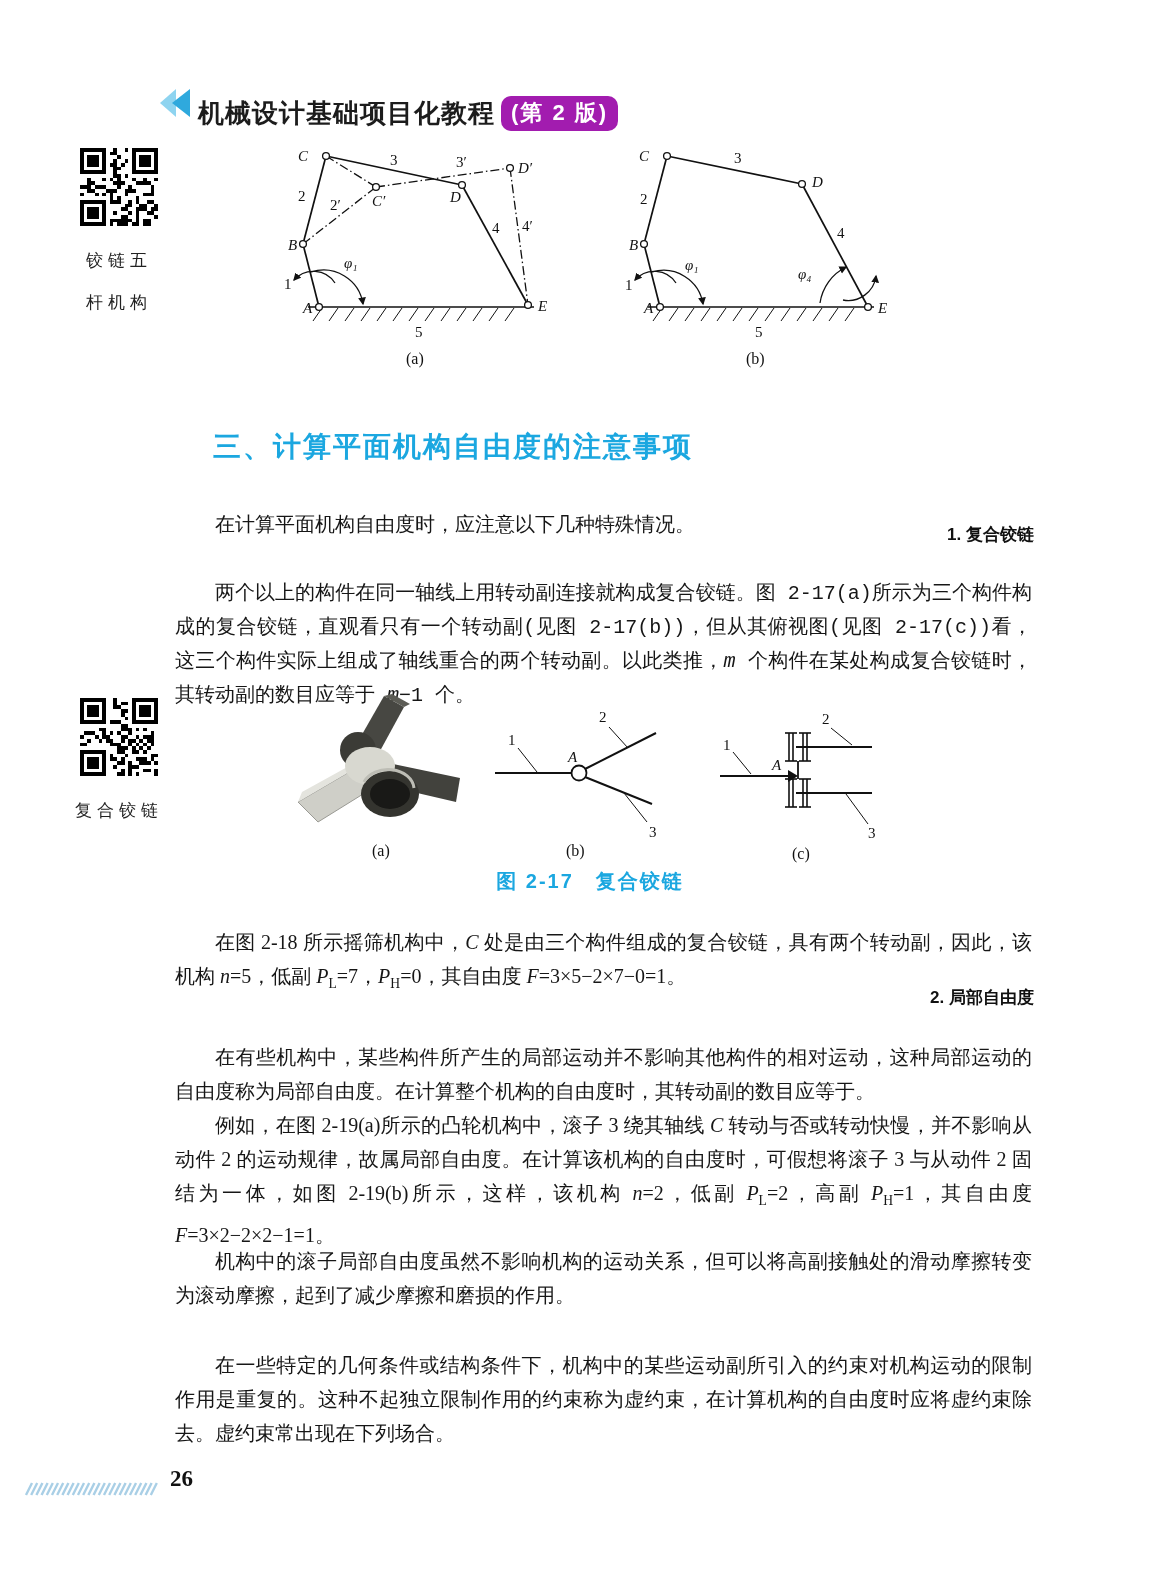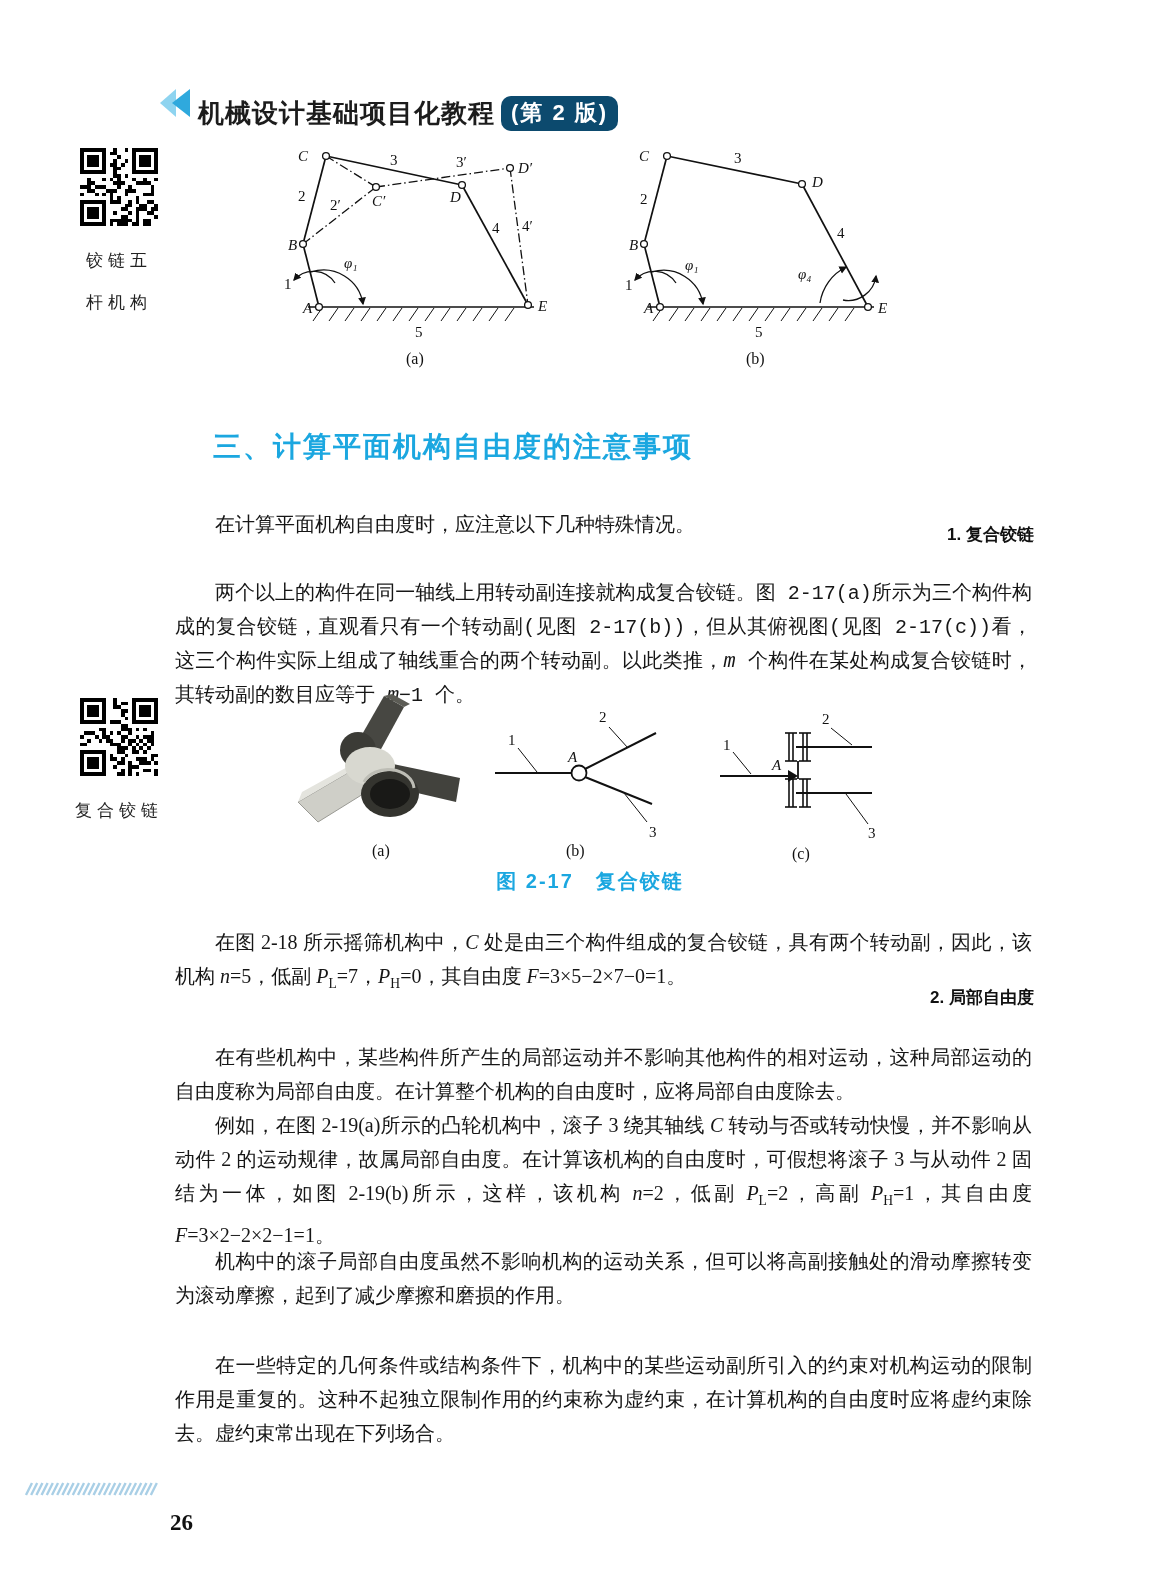--- a/index.html
+++ b/index.html
@@ -3,21 +3,21 @@
 <meta charset="utf-8">
 <style>
   html,body{margin:0;padding:0;background:#ffffff;}
   .page{position:relative;width:1168px;height:1575px;background:#fff;overflow:hidden;
         font-family:"Liberation Serif","DejaVu Serif",serif;color:#161616;}
   
   .hdr-icon{position:absolute;left:156px;top:86px;}
   .hdr-row{position:absolute;left:198px;top:84px;display:flex;align-items:center;gap:6px;margin-top:12px;}
   .hdr-title{font-family:"Liberation Sans","DejaVu Sans",sans-serif;font-weight:bold;
              font-size:26px;color:#1c1c1c;letter-spacing:1px;}
-  .hdr-badge{background:#0c4a6e;color:#fff;font-family:"Liberation Sans","DejaVu Sans",sans-serif;
+  .hdr-badge{background:#a21caf;color:#fff;font-family:"Liberation Sans","DejaVu Sans",sans-serif;
              font-weight:bold;font-size:22px;padding:2px 10px 3px;border-radius:10px;letter-spacing:2px;}
   
   .qr-block{position:absolute;width:110px;text-align:center;}
   .qr-block svg{display:block;margin:0 auto;}
   .qr-label{margin-top:14px;font-family:"Liberation Sans","DejaVu Sans",sans-serif;
             font-size:17px;line-height:42px;letter-spacing:5px;color:#222;}
   
   .fig216{position:absolute;left:260px;top:130px;width:690px;height:252px;}
   .fig217{position:absolute;left:280px;top:690px;width:640px;height:178px;}
   .fig-caption{position:absolute;left:280px;width:620px;text-align:center;
@@ -29,21 +29,21 @@
   
   .sec-title{position:absolute;left:213px;top:428px;font-family:Liberation Sans, sans-serif;
              font-weight:bold;font-size:28px;color:#1ba7e0;letter-spacing:2px;}
   .para{position:absolute;left:175px;width:857px;font-size:20px;line-height:34px;
         text-align:justify;text-indent:2em;}
   .sub-h{position:absolute;left:177px;width:857px;font-family:"Liberation Sans","DejaVu Sans",sans-serif;
          font-weight:bold;font-size:17px;text-indent:2em;color:#111;text-align:right;}
   .para i{font-style:italic;}
   .para sub{font-size:0.68em;}
   
-  .pg-num{position:absolute;left:170px;top:1466px;font-weight:bold;font-size:23px;color:#111;margin-top:44px;}
+  .pg-num{position:absolute;left:170px;top:1466px;font-weight:bold;font-size:23px;color:#111;}
   .ftr-hatch{position:absolute;left:24px;top:1480px;}
 </style>
 </head>
 <body>
 
 <div class="page">
 
   <svg class="hdr-icon" width="36" height="34" viewBox="0 0 36 34">
     <polygon points="20,3 20,31 4,17" fill="#8ed4f0"></polygon>
     <polygon points="34,3 34,31 16,17" fill="#2fa9dd"></polygon>
@@ -495,21 +495,21 @@
       <text class="it" x="72" y="80">A</text>
       <text x="122" y="34">2</text>
       <text x="168" y="148">3</text>
       <text class="tag" x="92" y="169">(c)</text>
     </svg>
   </div>
   <div class="fig-caption" style="top:868px;">图 2-17　复合铰链</div>
 
   <p class="para" style="top:905px;"><span>在图 2-18 所示摇筛机构中，</span><i>C</i><span> 处是由三个构件组成的复合铰链，具有两个转动副，因此，该机构 </span><i>n</i><span>=5，低副 </span><i>P</i><sub>L</sub><span>=7，</span><i>P</i><sub>H</sub><span>=0，其自由度 </span><i>F</i><span>=3×5−2×7−0=1。</span></p>
   <div class="sub-h" style="top:986px;">2. 局部自由度</div>
-  <p class="para" style="top:1020px;">在有些机构中，某些构件所产生的局部运动并不影响其他构件的相对运动，这种局部运动的自由度称为局部自由度。在计算整个机构的自由度时，应将局部自由度除去。</p>
+  <p class="para" style="top:1020px;">在有些机构中，某些构件所产生的局部运动并不影响其他构件的相对运动，这种局部运动的自由度称为局部自由度。在计算整个机构的自由度时，其转动副的数目应等于。</p>
   <p class="para" style="top:1088px;"><span>例如，在图 2-19(a)所示的凸轮机构中，滚子 3 绕其轴线 </span><i>C</i><span> 转动与否或转动快慢，并不影响从动件 2 的运动规律，故属局部自由度。在计算该机构的自由度时，可假想将滚子 3 与从动件 2 固结为一体，如图 2-19(b)所示，这样，该机构 </span><i>n</i><span>=2，低副 </span><i>P</i><sub>L</sub><span>=2，高副 </span><i>P</i><sub>H</sub><span>=1，其自由度 </span><i>F</i><span>=3×2−2×2−1=1。</span></p>
   <p class="para" style="top:1224px;">机构中的滚子局部自由度虽然不影响机构的运动关系，但可以将高副接触处的滑动摩擦转变为滚动摩擦，起到了减少摩擦和磨损的作用。</p>
   <p class="para" style="top:1328px;">在一些特定的几何条件或结构条件下，机构中的某些运动副所引入的约束对机构运动的限制作用是重复的。这种不起独立限制作用的约束称为虚约束，在计算机构的自由度时应将虚约束除去。虚约束常出现在下列场合。</p>
 
   <svg class="ftr-hatch" width="140" height="18" viewBox="0 0 140 18">
     <g stroke="#a9cfe6" stroke-width="2.4">
         <line x1="8" y1="3" x2="2" y2="15"></line>
         <line x1="13.2" y1="3" x2="7.199999999999999" y2="15"></line>
         <line x1="18.4" y1="3" x2="12.399999999999999" y2="15"></line>
         <line x1="23.599999999999998" y1="3" x2="17.599999999999998" y2="15"></line>

